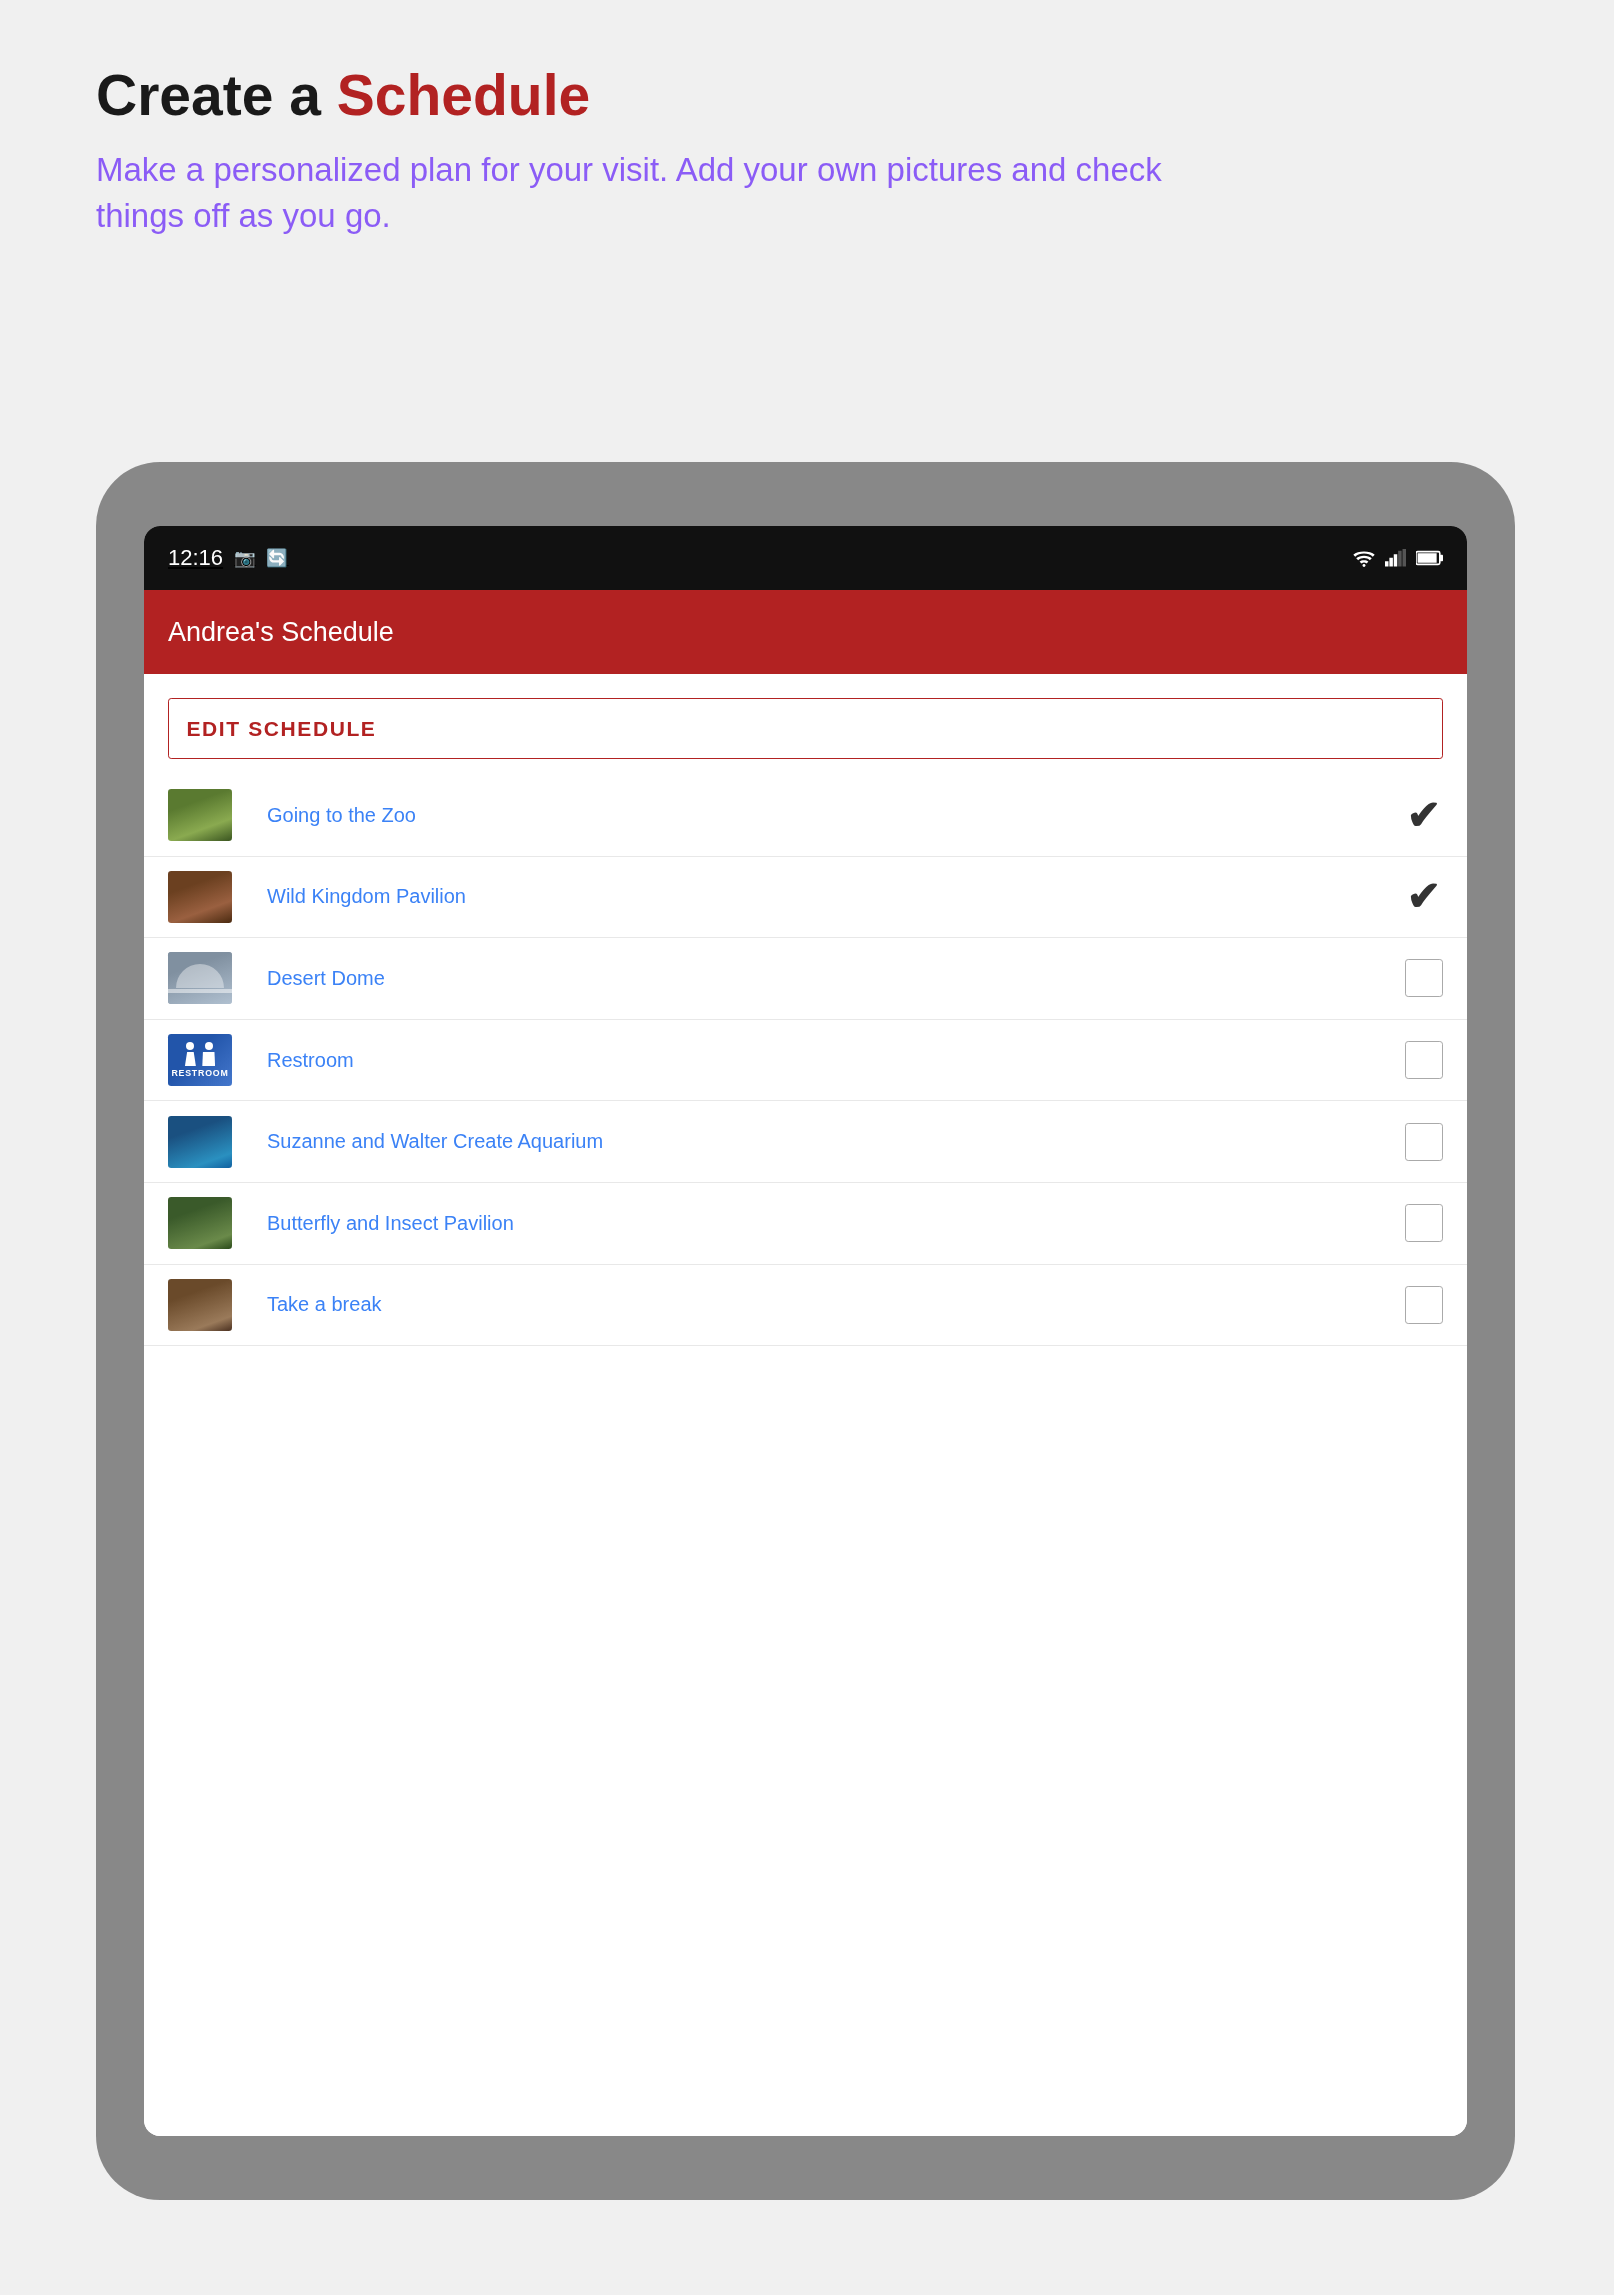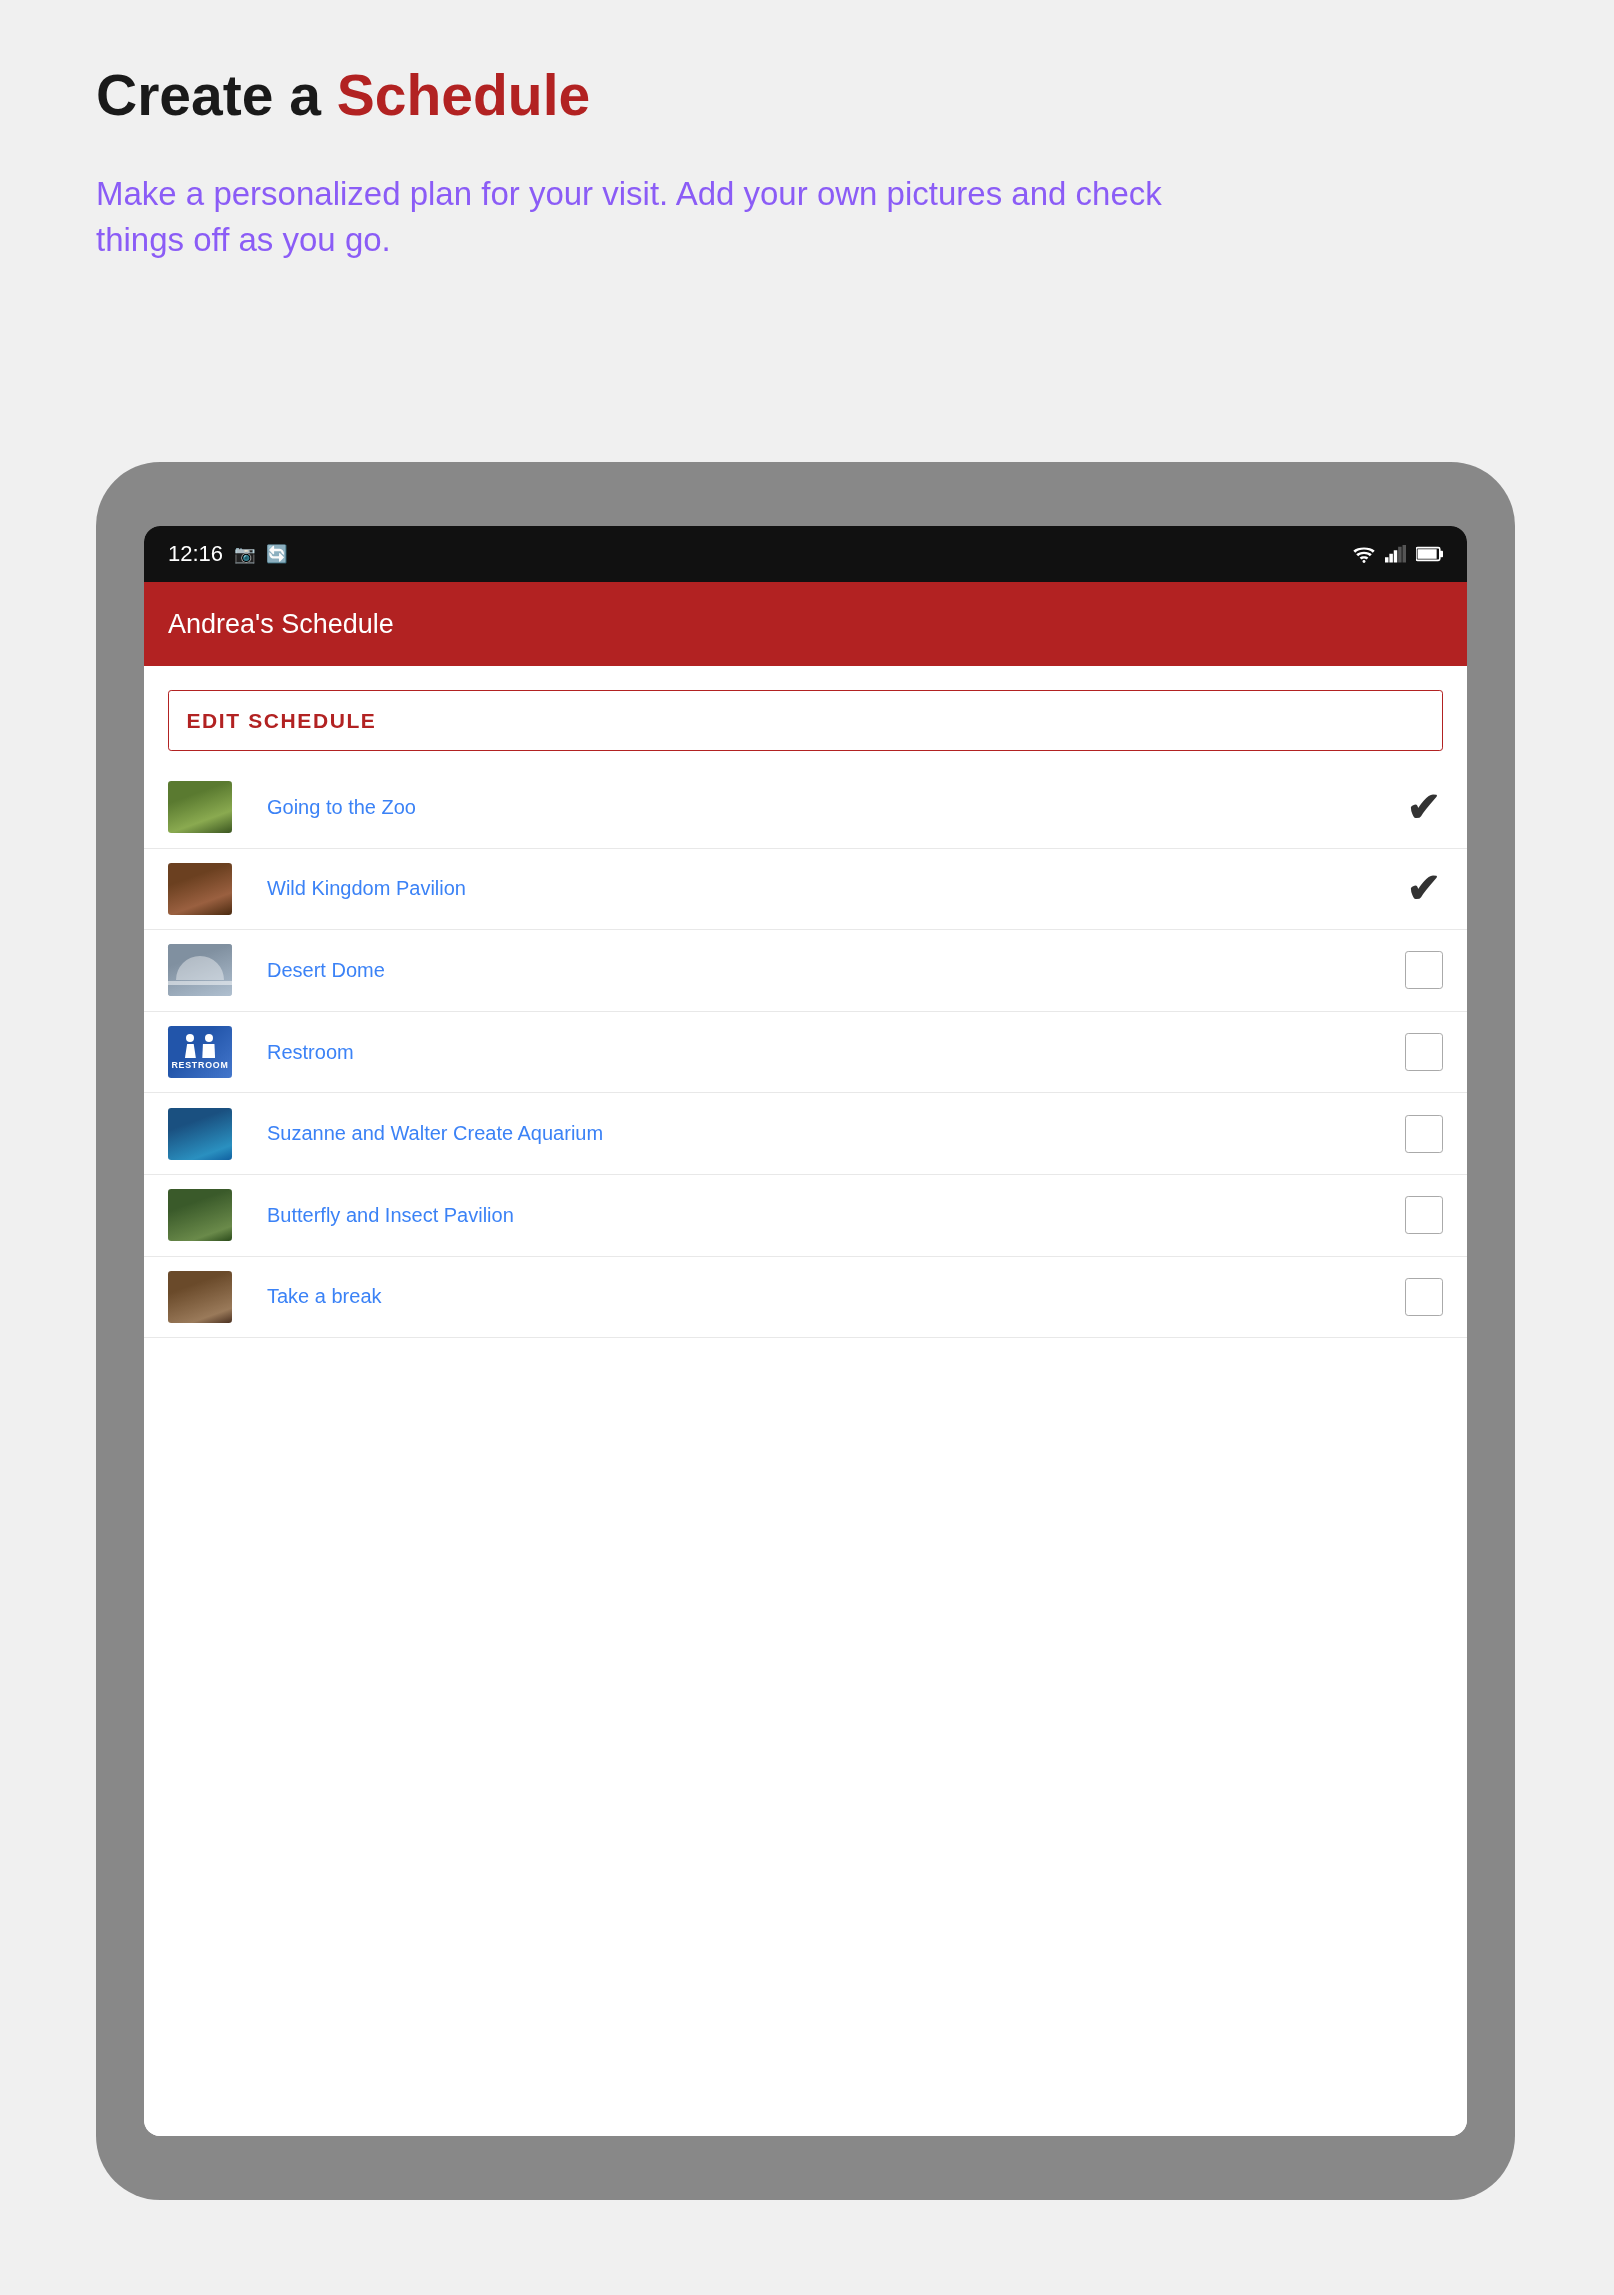--- a/index.html
+++ b/index.html
@@ -13,21 +13,21 @@
     }
 
     .page-content {
       padding: 64px 96px 48px 96px;
     }
 
     .headline {
       font-size: 57px;
       font-weight: 900;
       color: #1a1a1a;
-      margin-bottom: 44px;
+      margin-bottom: 20px;
       line-height: 1.1;
     }
 
     .headline-highlight {
       color: #b22222;
     }
 
     .subtitle {
       font-size: 33px;
       color: #8b5cf6;
@@ -54,26 +54,27 @@
       background: #f5f5f5;
       border-radius: 16px;
       overflow: hidden;
       display: flex;
       flex-direction: column;
     }
 
     
     .status-bar {
       background: #111;
-      height: 56px;
+      height: 64px;
       display: flex;
       align-items: center;
       justify-content: space-between;
       padding: 0 24px;
       flex-shrink: 0;
+      text-decoration: underline;
     }
 
     .status-time {
       color: white;
       font-size: 22px;
       font-weight: 500;
     }
 
     .status-icons {
       display: flex;

